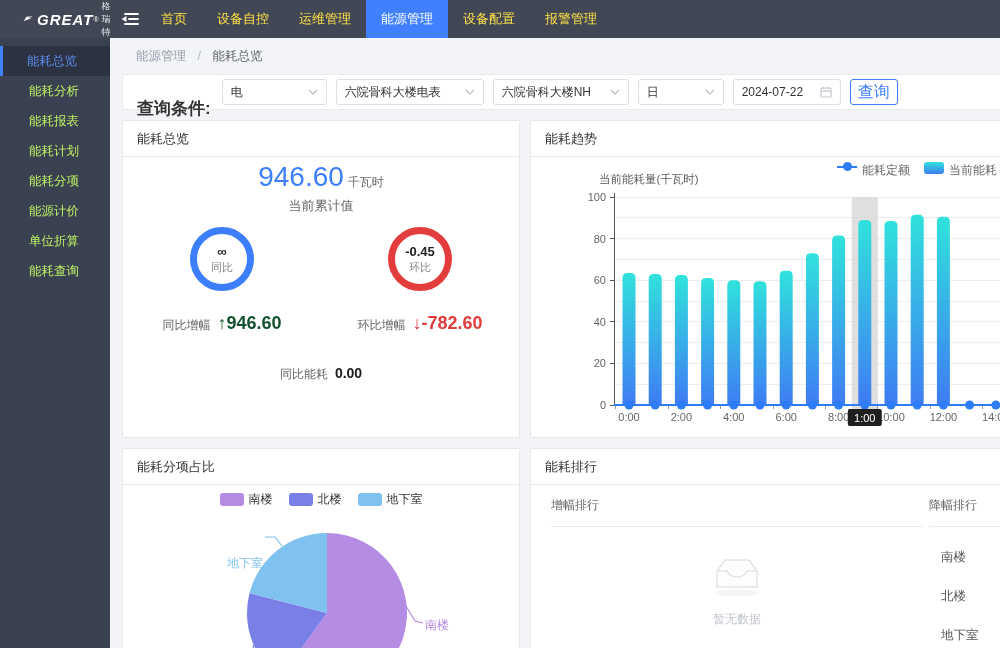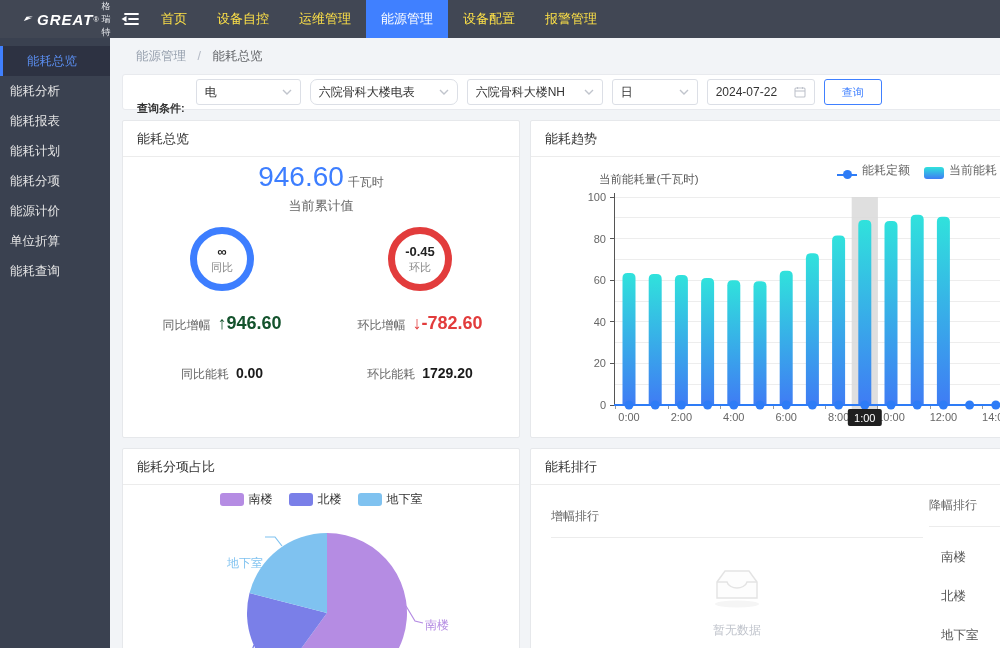--- a/index.html
+++ b/index.html
@@ -14,43 +14,43 @@
   .logo-reg { font-size:7px; vertical-align:super; color:#fff; }
   .logo-cn { font-size:9px; color:#e8eaee; margin-left:3px; }
   .fold-btn { width:34px; height:38px; display:flex; align-items:center; justify-content:center; cursor:pointer; }
   .nav-menu { display:flex; height:38px; }
   .nav-item { padding:0 15px; line-height:38px; font-size:13px; color:#fde047; cursor:pointer; }
   .nav-item.active { background:#4080ff; color:#fff; }
 
   
   .layout { display:flex; height:610px; }
   .sidebar { width:110px; background:#3a4150; padding-top:8px; flex-shrink:0; }
-  .side-item { height:30px; line-height:30px; padding-left:10px; font-size:12.5px; color:#e5e5e5; cursor:pointer; }
+  .side-item { height:30px; line-height:30px; padding-left:29px; font-size:12.5px; color:#bef264; cursor:pointer; }
   .side-item.active { background:#2d3242; color:#5a8dee; border-left:3px solid #4080ff; padding-left:24px; }
   .main { flex:1; background:#f2f4f7; padding-left:12px; overflow:hidden; position:relative; }
 
   
   .breadcrumb { margin:10px 0 0 14px; font-size:12.5px; color:#97a0ae; }
   .crumb-parent { color:#97a0ae; cursor:pointer; }
   .crumb-sep { margin:0 8px; color:#b3b9c4; }
   .crumb-current { color:#606266; }
 
   
   .query-card { background:#fff; border:1px solid #e8eaee; border-radius:3px; width:948px;
     height:36px; margin-top:9px; display:flex; align-items:center; padding-left:14px; gap:9px; }
-  .query-label { font-size:11px; color:#333; font-weight:bold; margin-right:2px;margin-top:33px; }
+  .query-label { font-size:17px; color:#333; font-weight:bold; margin-right:2px;margin-top:33px; }
   .sel { height:26px; border:1px solid #dcdfe6; border-radius:3px; background:#fff;
     display:flex; align-items:center; justify-content:space-between; padding:0 8px;
     font-size:12px; color:#333; cursor:pointer; }
-  .sel-0 { width:105px; } .sel-1 { width:148px;border-radius:7px; } .sel-2 { width:136px; } .sel-3 { width:86px; }
+  .sel-0 { width:105px; } .sel-1 { width:148px; } .sel-2 { width:136px; } .sel-3 { width:86px; }
   .date-box { width:108px; height:26px; border:1px solid #dcdfe6; border-radius:3px; background:#fff;
     display:flex; align-items:center; justify-content:space-between; padding:0 8px;
     font-size:12px; color:#333; cursor:pointer; }
-  .search-btn { height:26px; padding:0 17px; border:1px solid #4080ff; border-radius:3px;
-    color:#4080ff; background:#fff; font-size:11px; cursor:pointer; font-family:inherit; }
+  .search-btn { height:26px; padding:0 7px; border:1px solid #4080ff; border-radius:3px;
+    color:#4080ff; background:#fff; font-size:16px; cursor:pointer; font-family:inherit; }
 
   
   .cards-row { display:flex; gap:10px; margin-top:10px; }
   .card { background:#fff; border:1px solid #e6e8eb; border-radius:2px; flex-shrink:0; }
   .card-header { height:36px; line-height:36px; padding:0 14px; font-size:13px; color:#333;
     font-weight:500; border-bottom:1px solid #ececec; }
   .card-overview, .card-pie { width:398px; }
   .card-trend, .card-rank { width:540px; }
   .card-overview, .card-trend { height:318px; }
   .card-pie, .card-rank { height:320px; }
@@ -69,39 +69,39 @@
   .ring-label { font-size:11px; color:#888; margin-top:1px; }
   .ov-growth { position:absolute; top:156px; width:100%; display:flex; }
   .g-col { flex:1; display:flex; justify-content:center; align-items:baseline; gap:7px; }
   .g-label { font-size:12px; color:#666; }
   .g-val { font-size:18px; font-weight:bold; }
   .ov-energy { position:absolute; top:208px; width:100%; display:flex; }
   .e-val { font-size:14px; font-weight:bold; color:#1a1a1a; }
 
   
   .trend-legend { position:absolute; top:5px; right:72px; display:flex; align-items:center; gap:14px; font-size:12px; color:#666; }
-  .tl-item { display:flex; align-items:flex-end; gap:5px; cursor:pointer; }
+  .tl-item { display:flex; align-items:flex-start; gap:5px; cursor:pointer; }
   .tl-line { width:20px; height:9px; position:relative; }
   .tl-line::before { content:""; position:absolute; left:0; right:0; top:4px; height:2px; background:#2e7cf6; }
   .tl-line::after { content:""; position:absolute; left:6px; top:0; width:9px; height:9px; border-radius:50%; background:#2e7cf6; }
   .tl-bar { width:20px; height:12px; border-radius:3px; background:linear-gradient(180deg,#30e2dc,#3f7cf4); }
   .trend-svg { position:absolute; left:0; top:0; }
 
   
   .pie-legend { position:absolute; top:6px; width:100%; display:flex; justify-content:center; gap:16px; font-size:12px; color:#333; }
   .pl-item { display:flex; align-items:center; gap:5px; cursor:pointer; }
   .pl-swatch { width:24px; height:13px; border-radius:3px; }
   .pie-svg { position:absolute; left:0; top:26px; }
   .pie-label { position:absolute; font-size:12px; }
   .pie-label-0 { left:302px; top:132px; }
   .pie-label-2 { left:104px; top:70px; }
 
   
   .rank-col-title { font-size:12px; color:#666; }
-  .rank-left { position:absolute; left:20px; top:23px; width:372px; }
+  .rank-left { position:absolute; left:20px; top:12px; width:372px; }
   .rank-right { position:absolute; left:398px; top:12px; width:130px; }
   .rank-rule { border:none; border-top:1px solid #ececec; margin-top:12px; }
   .rank-empty { text-align:center; }
   .rank-empty-icon { margin-top:28px; }
   .rank-empty-text { font-size:12px; color:#c0c4cc; margin-top:10px; }
   .rank-item { font-size:12.5px; color:#555; margin-top:22px; padding-left:12px; }
 </style>
 </head>
 <body>
 
@@ -223,24 +223,20 @@
             </div>
             <div class="g-col">
               <span class="g-label">环比增幅</span>
               <span class="g-val" style="color: rgb(226, 60, 60);"><span>↓</span><span>-782.60</span></span>
             </div>
           </div>
           <div class="ov-energy">
             <div class="g-col">
               <span class="g-label">同比能耗</span>
               <span class="e-val">0.00</span>
-            </div>
-            <div class="g-col">
-              <span class="g-label">环比能耗</span>
-              <span class="e-val">1729.20</span>
             </div>
           </div>
         </div>
       </div>
 
       <div class="card card-trend">
         <div class="card-header">能耗趋势</div>
         <div class="card-body">
           <div class="trend-legend">
             <div class="tl-item">

